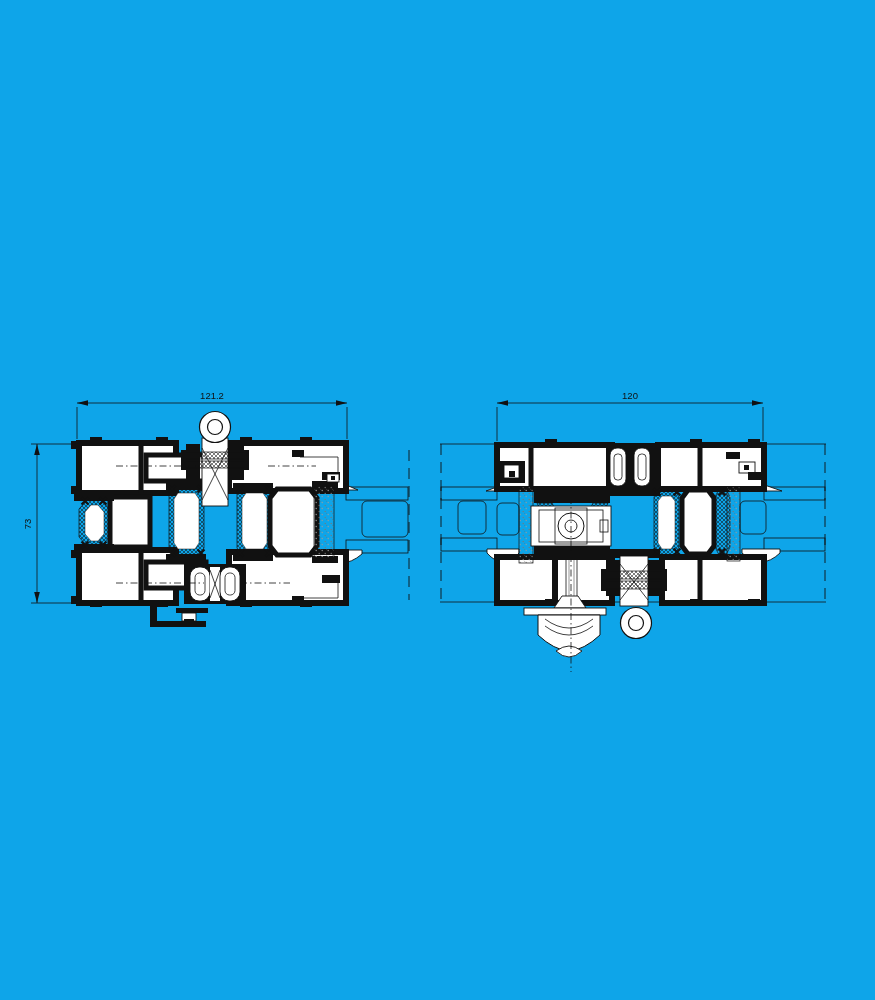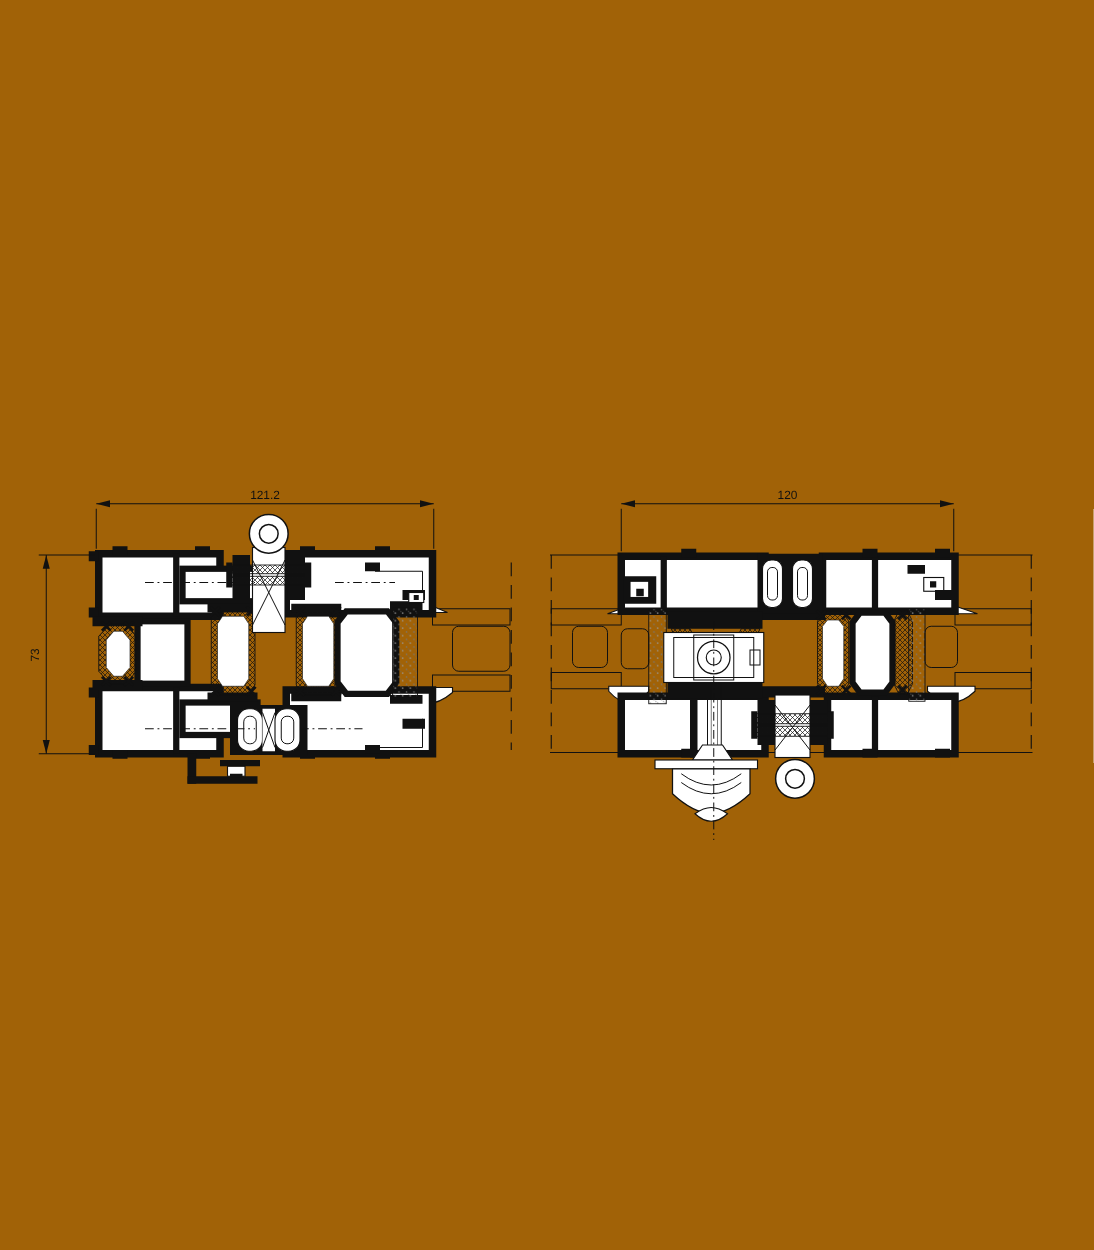--- a/index.html
+++ b/index.html
@@ -1,16 +1,16 @@
 <!DOCTYPE html>
 <html><head>
 <meta charset="utf-8">
 <style>
   html,body{margin:0;padding:0;background:#ffffff;}
-  #canvas{position:relative;width:875px;height:1000px;background:#a16207;overflow:hidden;}
+  #canvas{position:relative;width:875px;height:1000px;background:#0ea5e9;overflow:hidden;}
   svg{position:absolute;left:0;top:0;}
   svg text{font-family:"Liberation Sans","DejaVu Sans",sans-serif;font-size:9.5px;fill:#111;}
   .w6{fill:#fff;stroke:#111;stroke-width:6;}
   .w5{fill:#fff;stroke:#111;stroke-width:5;}
   .lw5{stroke:#111;stroke-width:5;}
   .blk{fill:#111;stroke:none;}
   .thin{fill:none;stroke:#111;stroke-width:0.8;}
   .thinw{fill:#fff;stroke:#111;stroke-width:0.9;}
   .hatch{fill:url(#xhat);stroke:#111;stroke-width:0.7;}
   .stip{fill:url(#stip);stroke:#111;stroke-width:0.7;}

